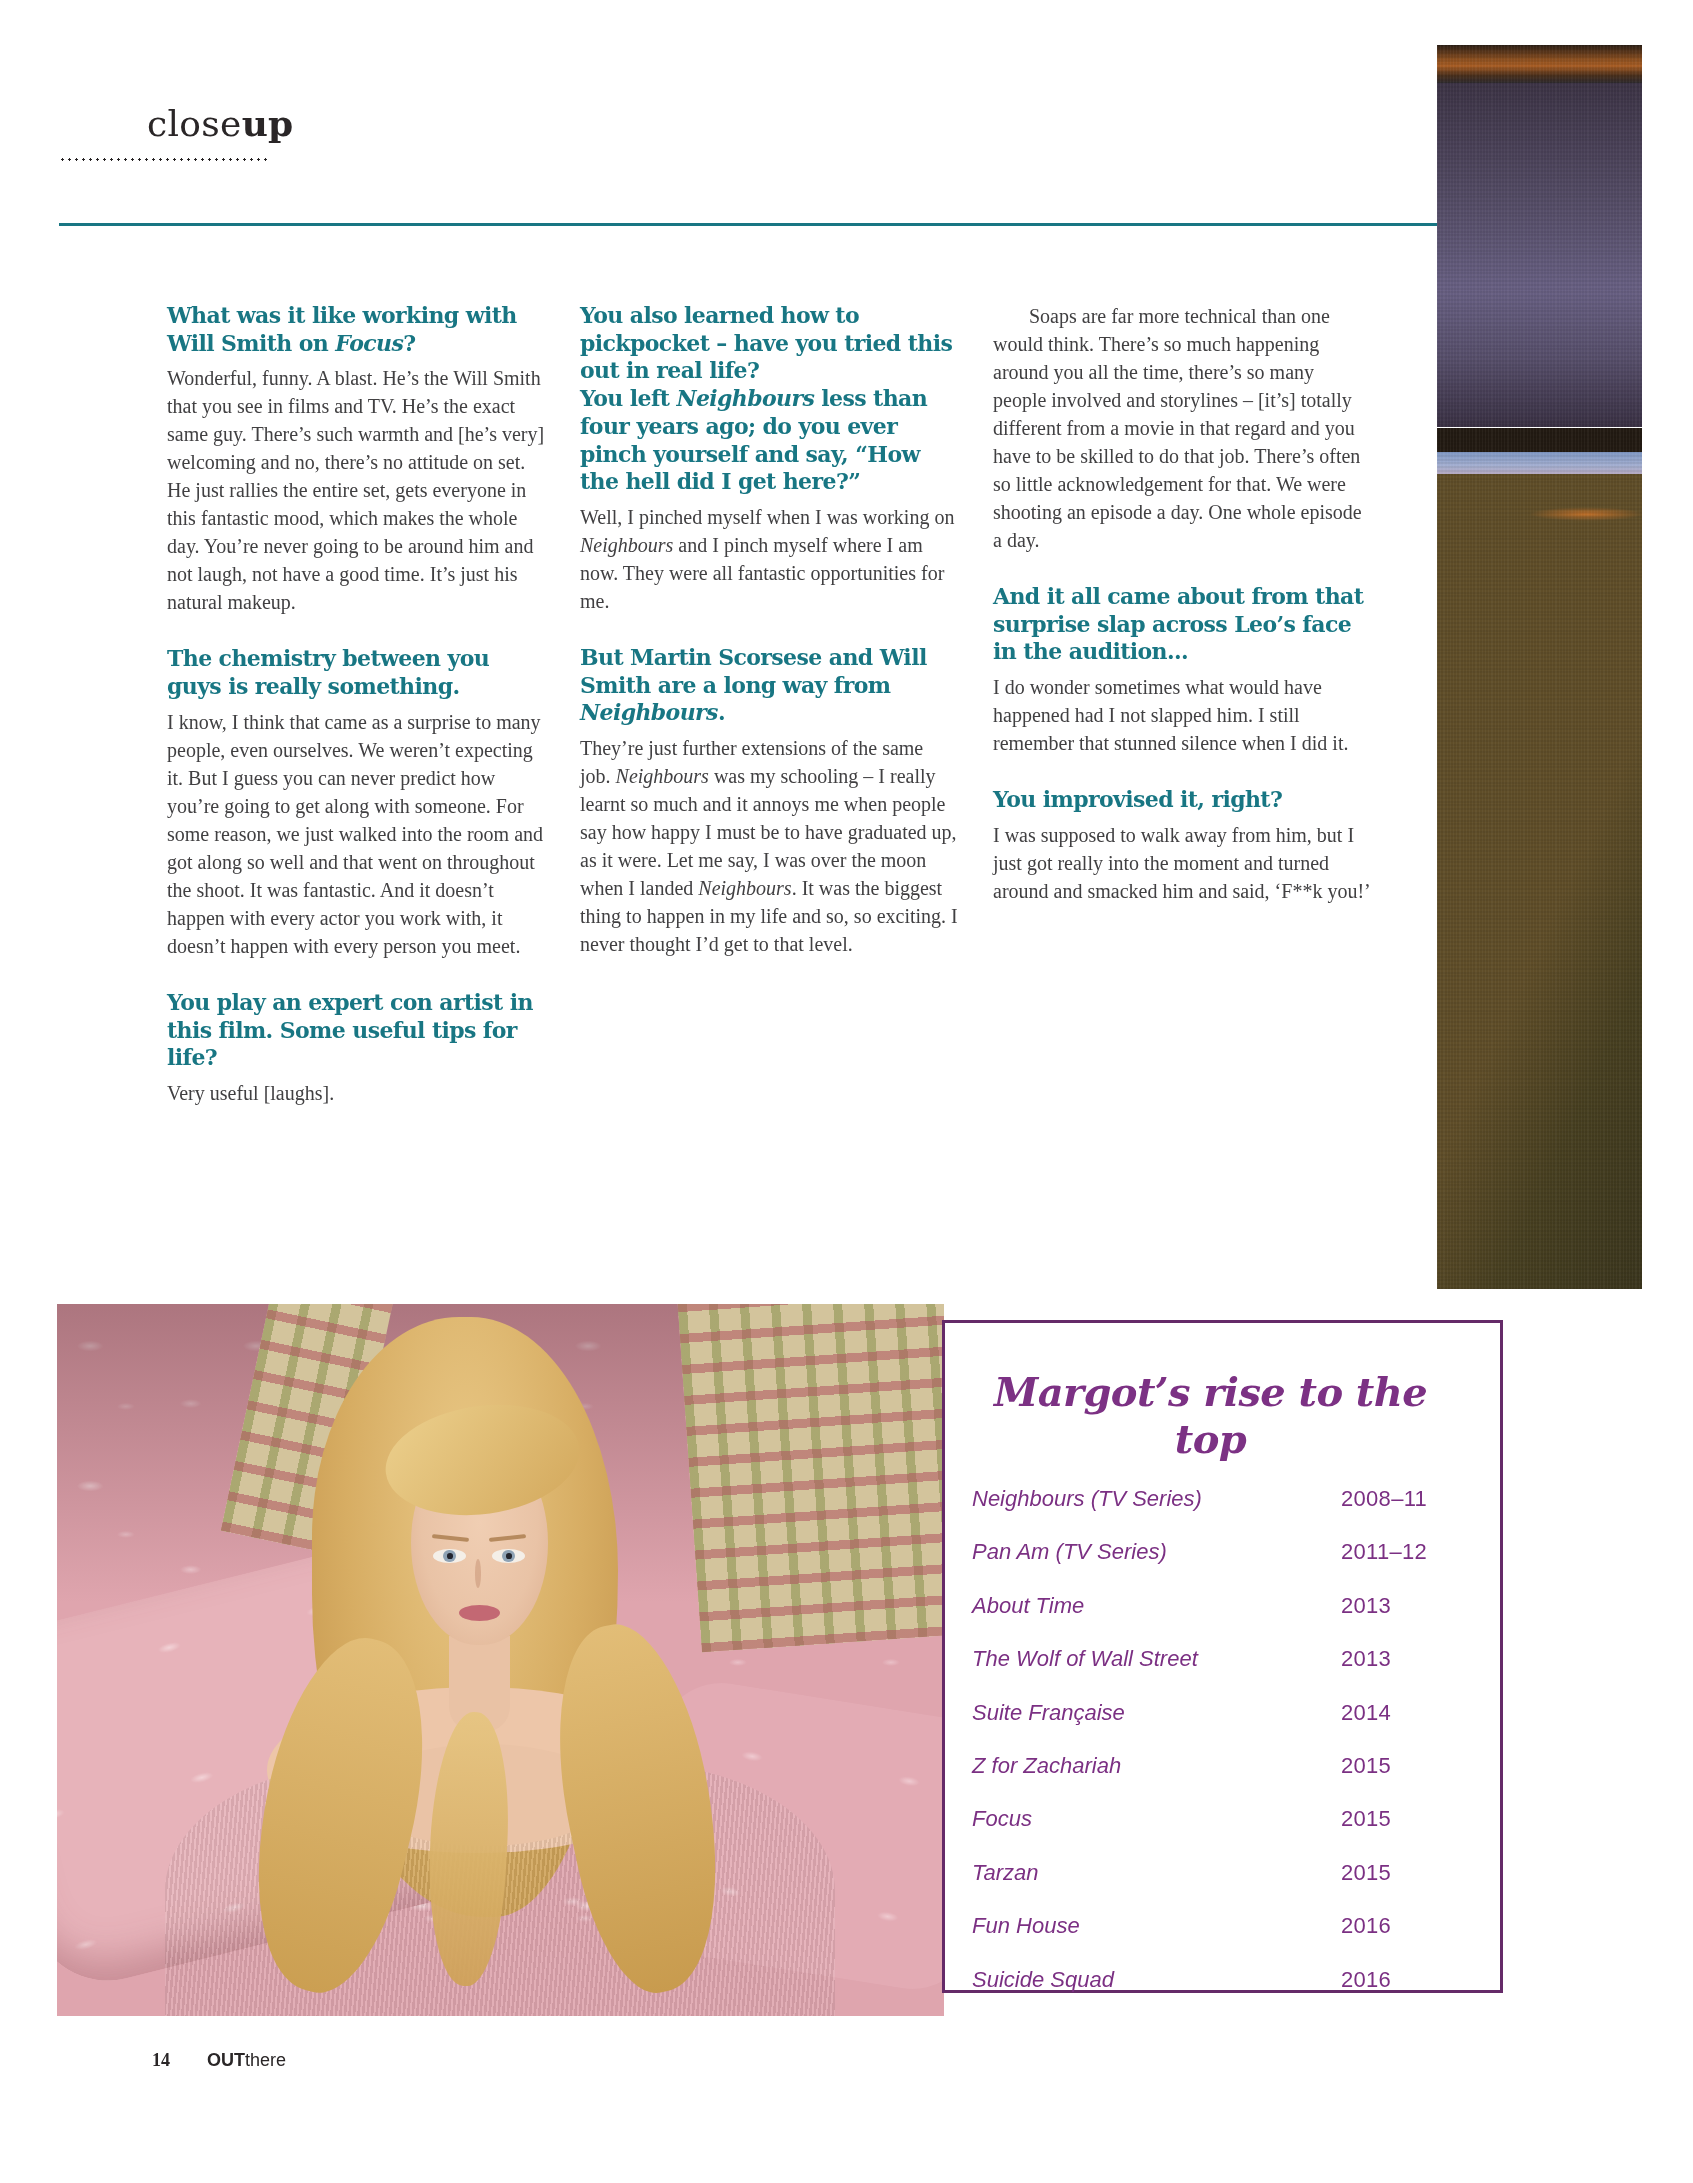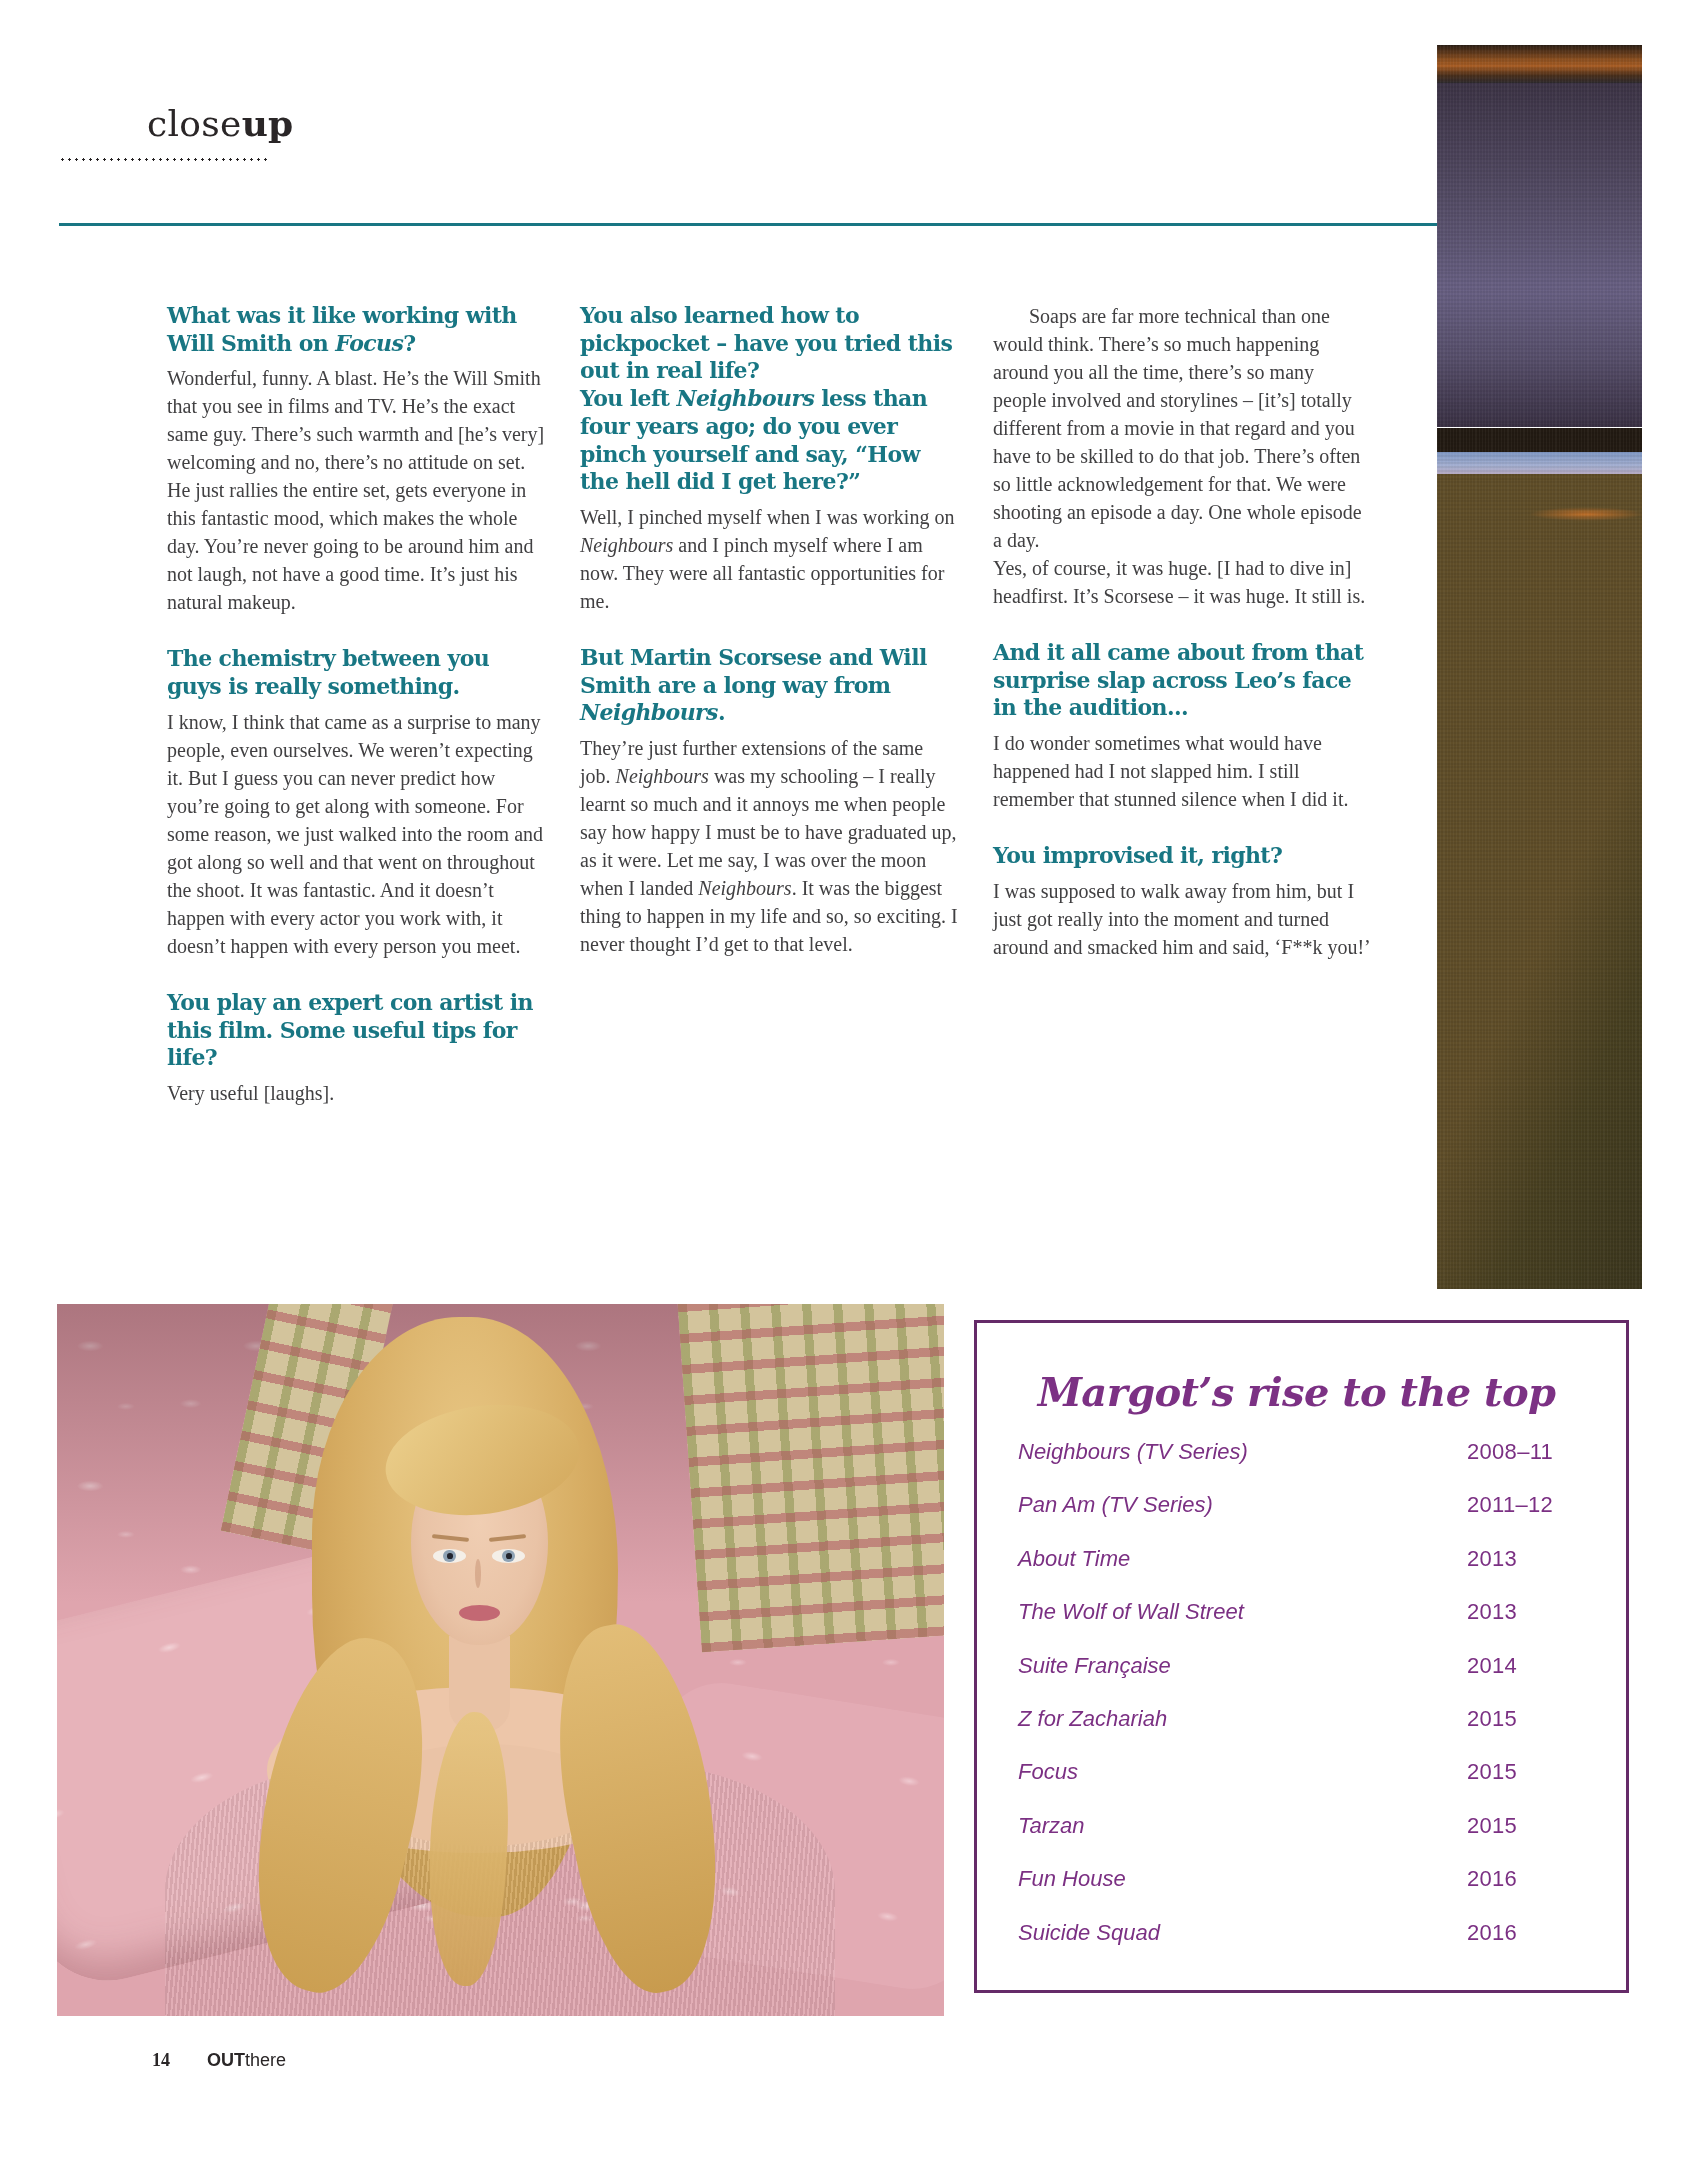--- a/index.html
+++ b/index.html
@@ -77,22 +77,22 @@
   .nose{left:418px;top:255px;width:6.4px;height:29px;border-radius:50%;background:rgba(180,120,90,.35);}
   .lips{left:402px;top:301px;width:41px;height:16px;border-radius:50%;background:#c36873;}
   .hair-left{left:207px;top:332px;width:150px;height:357px;transform:rotate(14deg);
     border-radius:45% 55% 40% 60%;background:linear-gradient(180deg,#e2bd77,#cb9f52);}
   .hair-right{left:510px;top:319px;width:144px;height:370px;transform:rotate(-12deg);
     border-radius:55% 45% 60% 40%;background:linear-gradient(180deg,#e2bd77,#c89b4e);}
   .strand{left:373px;top:408px;width:77px;height:274px;transform:rotate(3deg);
     border-radius:50% 50% 45% 55%;background:linear-gradient(180deg,#e6c580,#cfa257);opacity:.92;}
 
   
-  .filmbox{position:absolute;left:974px;top:1320px;width:655px;height:673px;
-           border:3.2px solid #652a68;box-sizing:border-box;padding:45px 51px 0 41px;}
+  .filmbox{position:absolute;left:942px;top:1320px;width:561px;height:673px;
+           border:3.2px solid #652a68;box-sizing:border-box;padding:45px 51px 0 27px;}
   .film-title-script{font-family:"DejaVu Serif",serif;font-style:italic;font-weight:700;
            font-size:40px;color:#7c3184;text-align:center;letter-spacing:-0.6px;}
   .film-list{margin-top:24px;}
   .film-row{display:flex;align-items:baseline;margin-bottom:27.4px;
            font-family:"Liberation Sans",sans-serif;font-size:22px;color:#7b3083;}
   .film-row .film-title{flex:1;font-style:italic;}
   .film-row .film-year{width:108px;font-style:normal;letter-spacing:0.3px;}
 
   
   .strip{position:absolute;left:1437px;top:45px;width:205px;height:1244px;overflow:hidden;}
@@ -133,21 +133,20 @@
     </div>
   <div class="col col-2">
       <h3 class="q"><span>You also learned how to pickpocket – have you tried this out in real life?</span></h3>
       <h3 class="q"><span>You left </span><em>Neighbours</em><span> less than four years ago; do you ever pinch yourself and say, “How the hell did I get here?”</span></h3>
       <p class="a"><span>Well, I pinched myself when I was working on </span><em>Neighbours</em><span> and I pinch myself where I am now. They were all fantastic opportunities for me.</span></p>
       <h3 class="q"><span>But Martin Scorsese and Will Smith are a long way from </span><em>Neighbours</em><span>.</span></h3>
       <p class="a"><span>They’re just further extensions of the same job. </span><em>Neighbours</em><span> was my schooling – I really learnt so much and it annoys me when people say how happy I must be to have graduated up, as it were. Let me say, I was over the moon when I landed </span><em>Neighbours</em><span>. It was the biggest thing to happen in my life and so, so exciting. I never thought I’d get to that level.</span></p>
     </div>
   <div class="col col-3">
       <p class="a indent"><span>Soaps are far more technical than one would think. There’s so much happening around you all the time, there’s so many people involved and storylines – [it’s] totally different from a movie in that regard and you have to be skilled to do that job. There’s often so little acknowledgement for that. We were shooting an episode a day. One whole episode a day.</span></p>
-      <p class="a"><span>Yes, of course, it was huge. [I had to dive in] headfirst. It’s Scorsese – it was huge. It still is.</span></p>
       <h3 class="q"><span>And it all came about from that surprise slap across Leo’s face in the audition...</span></h3>
       <p class="a"><span>I do wonder sometimes what would have happened had I not slapped him. I still remember that stunned silence when I did it.</span></p>
       <h3 class="q"><span>You improvised it, right?</span></h3>
       <p class="a"><span>I was supposed to walk away from him, but I just got really into the moment and turned around and smacked him and said, ‘F**k you!’</span></p>
     </div>
 
   <div class="photo">
     <div class="couch"></div>
     <div class="couch-shade"></div>
     <div class="plaid plaid-left"></div>

